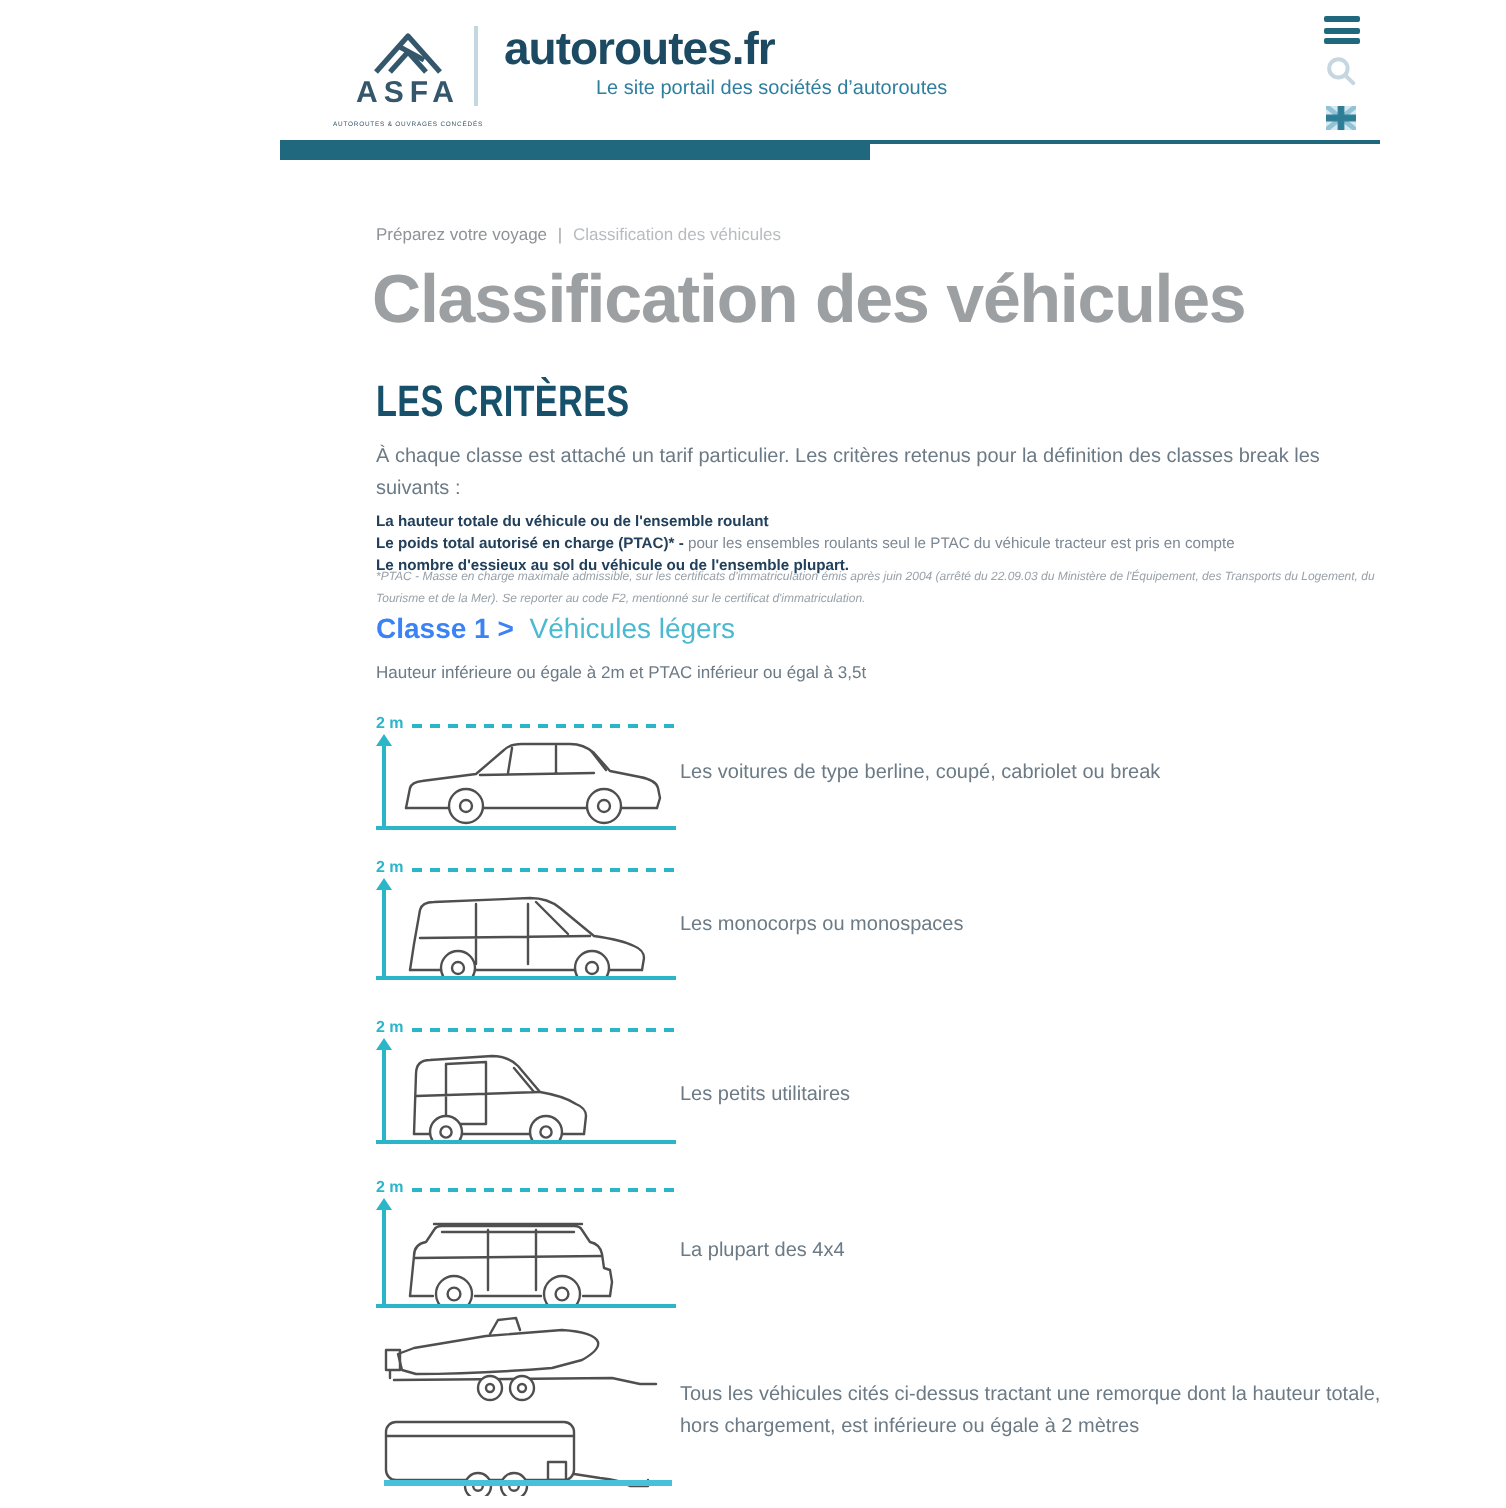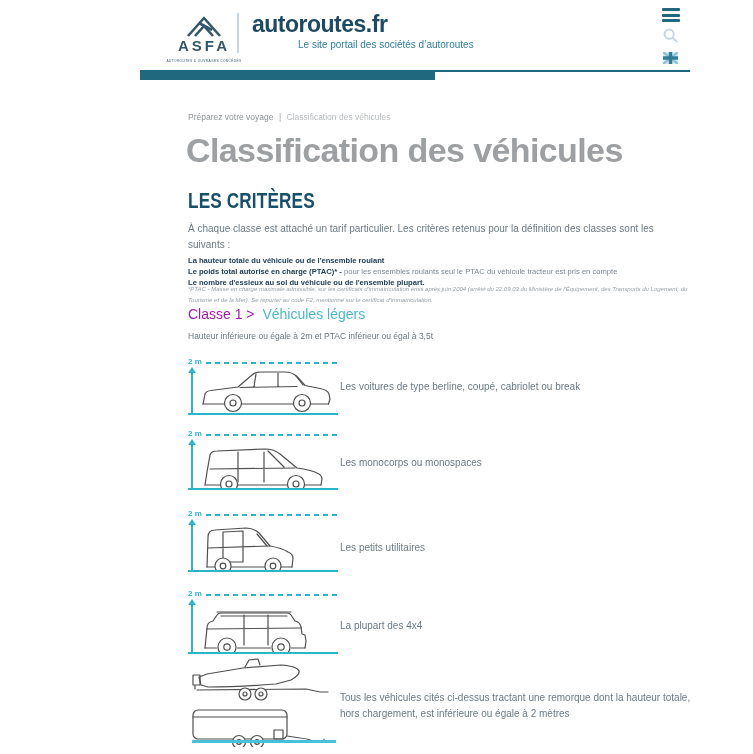--- a/index.html
+++ b/index.html
@@ -35,21 +35,21 @@
 
   .intro { position:absolute; left:188px; top:221px; width:505px; font-size:10px; line-height:1.55; color:#6b7a85; }
 
   .criteria { position:absolute; left:188px; top:256px; width:505px; font-size:7.6px; line-height:1.42; }
   .criteria .b { font-weight:bold; color:#22405b; }
   .criteria .n { color:#7c8893; }
 
   .footnote { position:absolute; left:188px; top:284px; width:505px; font-size:6px; font-style:italic; line-height:1.75; color:#98a1a8; }
 
   .classe-heading { position:absolute; left:188px; top:306px; font-size:14px; }
-  .classe-heading .dark { font-weight:normal; color:#a21caf; }
+  .classe-heading .dark { font-weight:bold; color:#3b82f6; }
   .classe-heading .light { color:#4bb9d0; margin-left:4px; }
 
   .classe-condition { position:absolute; left:188px; top:331px; font-size:8.5px; color:#6b7a85; }
 
   
   .vrow { position:absolute; left:188px; width:502px; }
   .diagram { position:absolute; left:0; top:0; width:150px; height:100%; }
   .hlabel { position:absolute; left:0; top:-3px; font-size:8px; font-weight:bold; color:#2ab5c8; }
   .dash { position:absolute; left:18px; right:0; top:2px; height:2px;
           background:repeating-linear-gradient(90deg,#2ab5c8 0 5px,transparent 5px 9px); }
@@ -109,21 +109,21 @@
 
   <div class="breadcrumb">
     <span class="parent">Préparez votre voyage</span>
     <span class="sep">|</span>
     <span class="current">Classification des véhicules</span>
   </div>
 
   <h1 class="page-title">Classification des véhicules</h1>
   <h2 class="section-title">LES CRITÈRES</h2>
 
-  <p class="intro">À chaque classe est attaché un tarif particulier. Les critères retenus pour la définition des classes sont les suivants :</p>
+  <p class="intro">À chaque classe est attaché un tarif particulier. Les critères retenus pour la définition des classes break les suivants :</p>
 
   <div class="criteria">
     <div><span class="b">La hauteur totale du véhicule ou de l'ensemble roulant</span><span class="n"></span></div>
     <div><span class="b">Le poids total autorisé en charge (PTAC)* -</span><span class="n"> pour les ensembles roulants seul le PTAC du véhicule tracteur est pris en compte</span></div>
     <div><span class="b">Le nombre d'essieux au sol du véhicule ou de l'ensemble plupart.</span><span class="n"></span></div>
   </div>
 
   <p class="footnote">*PTAC - Masse en charge maximale admissible, sur les certificats d'immatriculation émis après juin 2004 (arrêté du 22.09.03 du Ministère de l'Équipement, des Transports du Logement, du Tourisme et de la Mer). Se reporter au code F2, mentionné sur le certificat d'immatriculation.</p>
 
   <div class="classe-heading">

